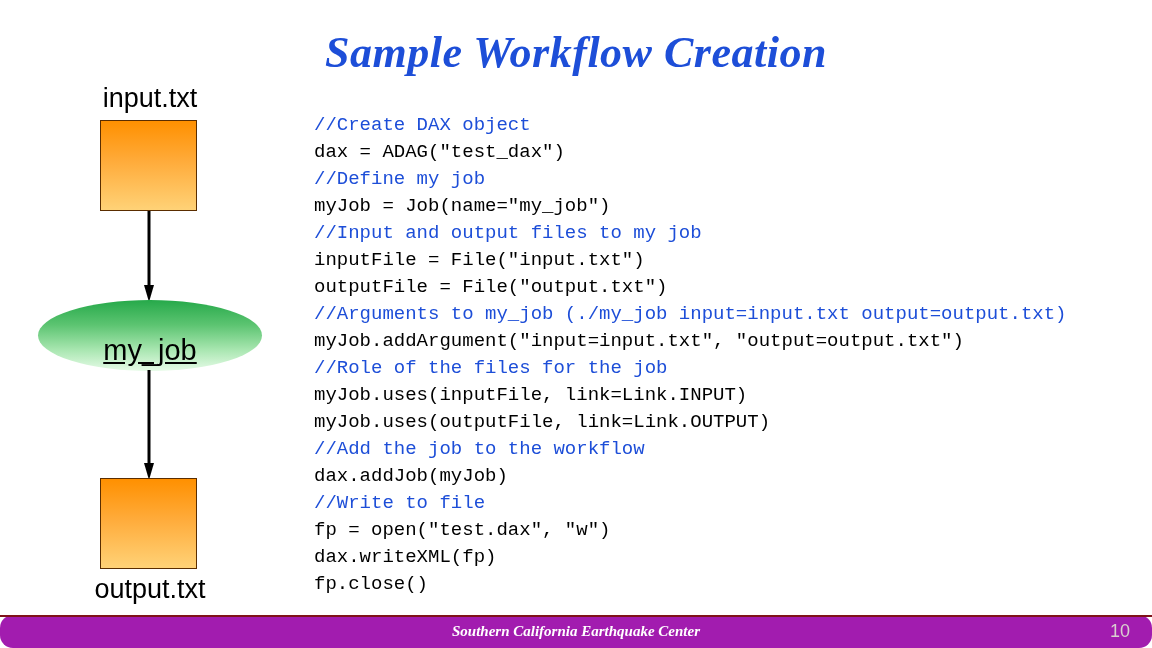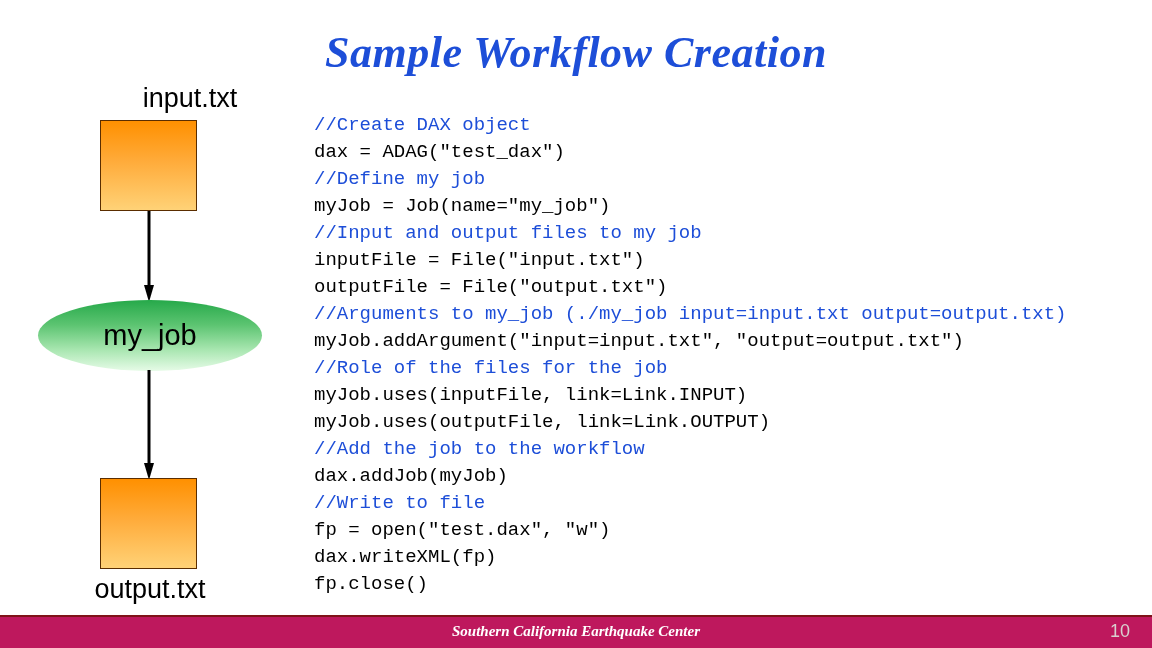--- a/index.html
+++ b/index.html
@@ -43,21 +43,21 @@
 
   .node-label {
     position: absolute;
     font-family: "Liberation Sans", sans-serif;
     font-size: 27px;
     line-height: 32px;
     color: #000000;
     white-space: nowrap;
     text-align: center;
   }
-  #input-label  { left: 8px; top: 12px;  width: 300px; padding-left: 32px; }
+  #input-label  { left: 0px; top: 12px;  width: 300px; }
   #output-label { left: 0px; top: 503px; width: 300px; text-align: center; }
 
   .file-node {
     position: absolute;
     left: 100px;
     width: 97px;
     height: 91px;
     background: linear-gradient(to bottom, #ff9000 0%, #ffab3a 45%, #ffd277 100%);
     border: 1px solid #5a2d00;
     box-sizing: border-box;
@@ -70,30 +70,31 @@
     left: 38px;
     top: 230px;
     width: 224px;
     height: 71px;
     border-radius: 50%;
     background: linear-gradient(to bottom, #26a94a 0%, #5cc471 35%, #a8e6b0 70%, #e6fbe7 100%);
   }
   #job-node-label {
     position: absolute;
     left: 0;
-    top: 0;
+    top: 15px;
     width: 224px;
     height: 71px;
     display: flex;
     align-items: center;
     justify-content: center;
     font-family: "Liberation Sans", sans-serif;
     font-size: 29px;
     color: #000000;
     white-space: nowrap;
+    text-decoration: underline;
   }
 
   .edge-arrow {
     position: absolute;
     left: 144px;
     width: 10px;
   }
   #edge-input-to-job  { top: 141px; height: 91px; }
   #edge-job-to-output { top: 300px; height: 110px; }
   .edge-arrow svg { display: block; }
@@ -112,21 +113,22 @@
   .code-line { color: #000000; }
   .code-line.comment { color: #1d4ed8; }
 
   
   #footer-bar {
     position: absolute;
     left: 0;
     bottom: 0;
     width: 1152px;
     height: 33px;
-    background: #be185d;
+    background: #a21caf;
+    border-radius: 13px;
   }
   #footer-top-rule {
     position: absolute;
     left: 0;
     top: 0;
     width: 1152px;
     height: 2px;
     background: #7f1319;
   }
   #footer-title {

